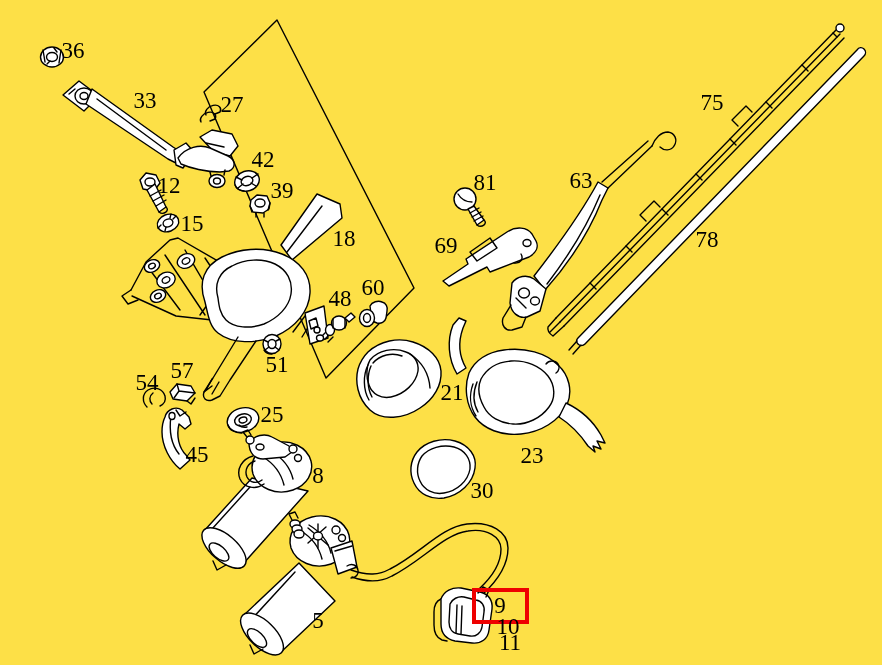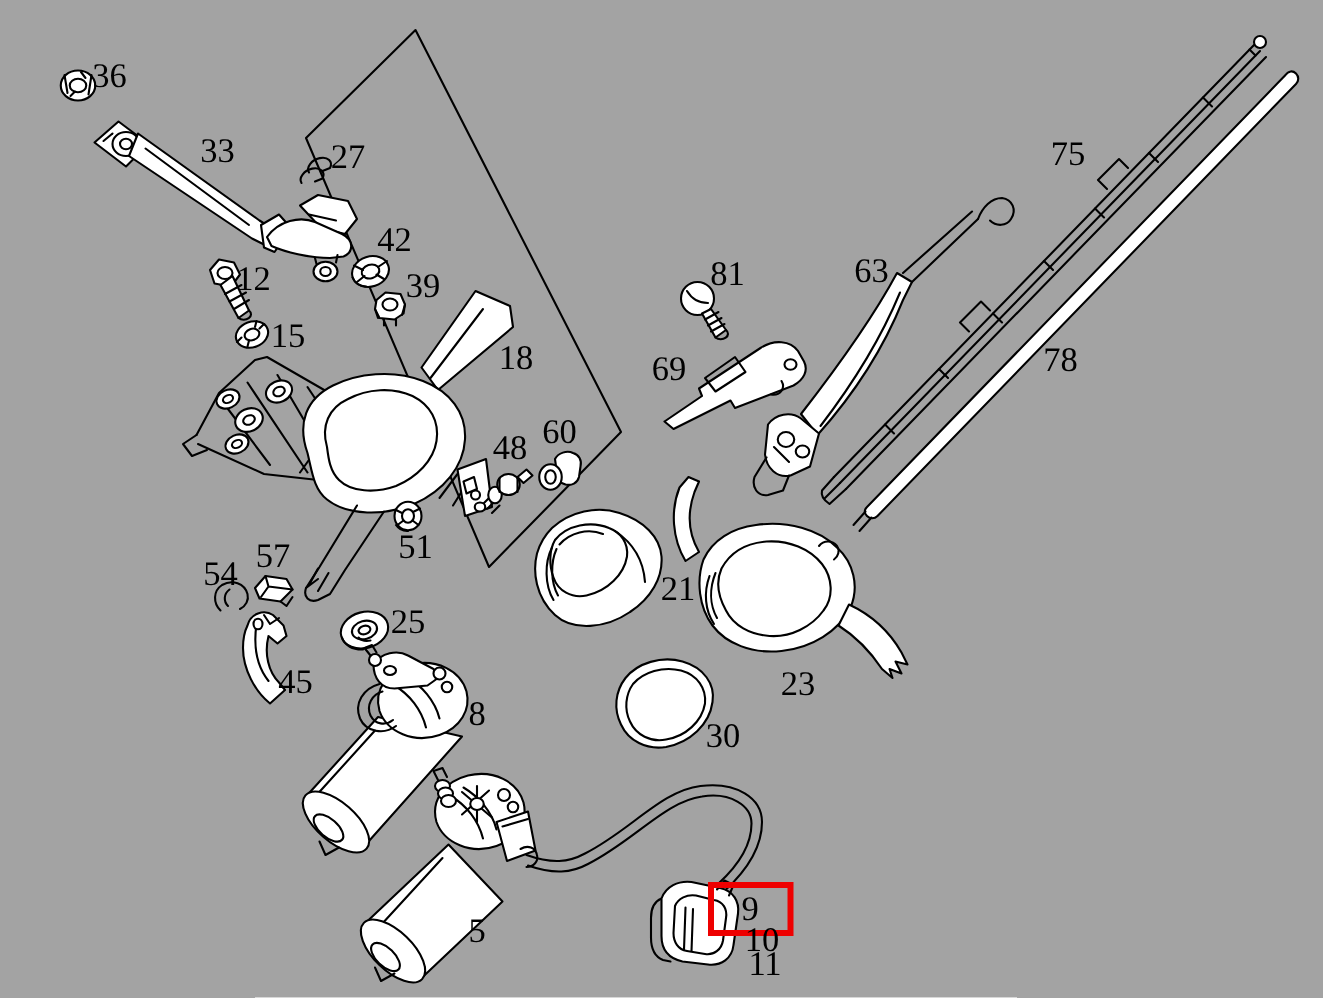--- a/index.html
+++ b/index.html
@@ -1,16 +1,16 @@
 <!DOCTYPE html>
 <html><head>
 <meta charset="utf-8">
 <style>
   html,body{margin:0;padding:0;background:#ffffff;}
-  .stage{position:relative;width:882px;height:665px;background:#a3a3a3;overflow:hidden;}
+  .stage{position:relative;width:882px;height:665px;background:#fde047;overflow:hidden;}
   svg{display:block;}
   .part-label{
     font-family:"Liberation Serif","DejaVu Serif",serif;
     font-size:23px;
     fill:#000000;
     text-anchor:middle;
   }
 </style>
 </head>
 <body style="background: rgb(255, 255, 255);">

